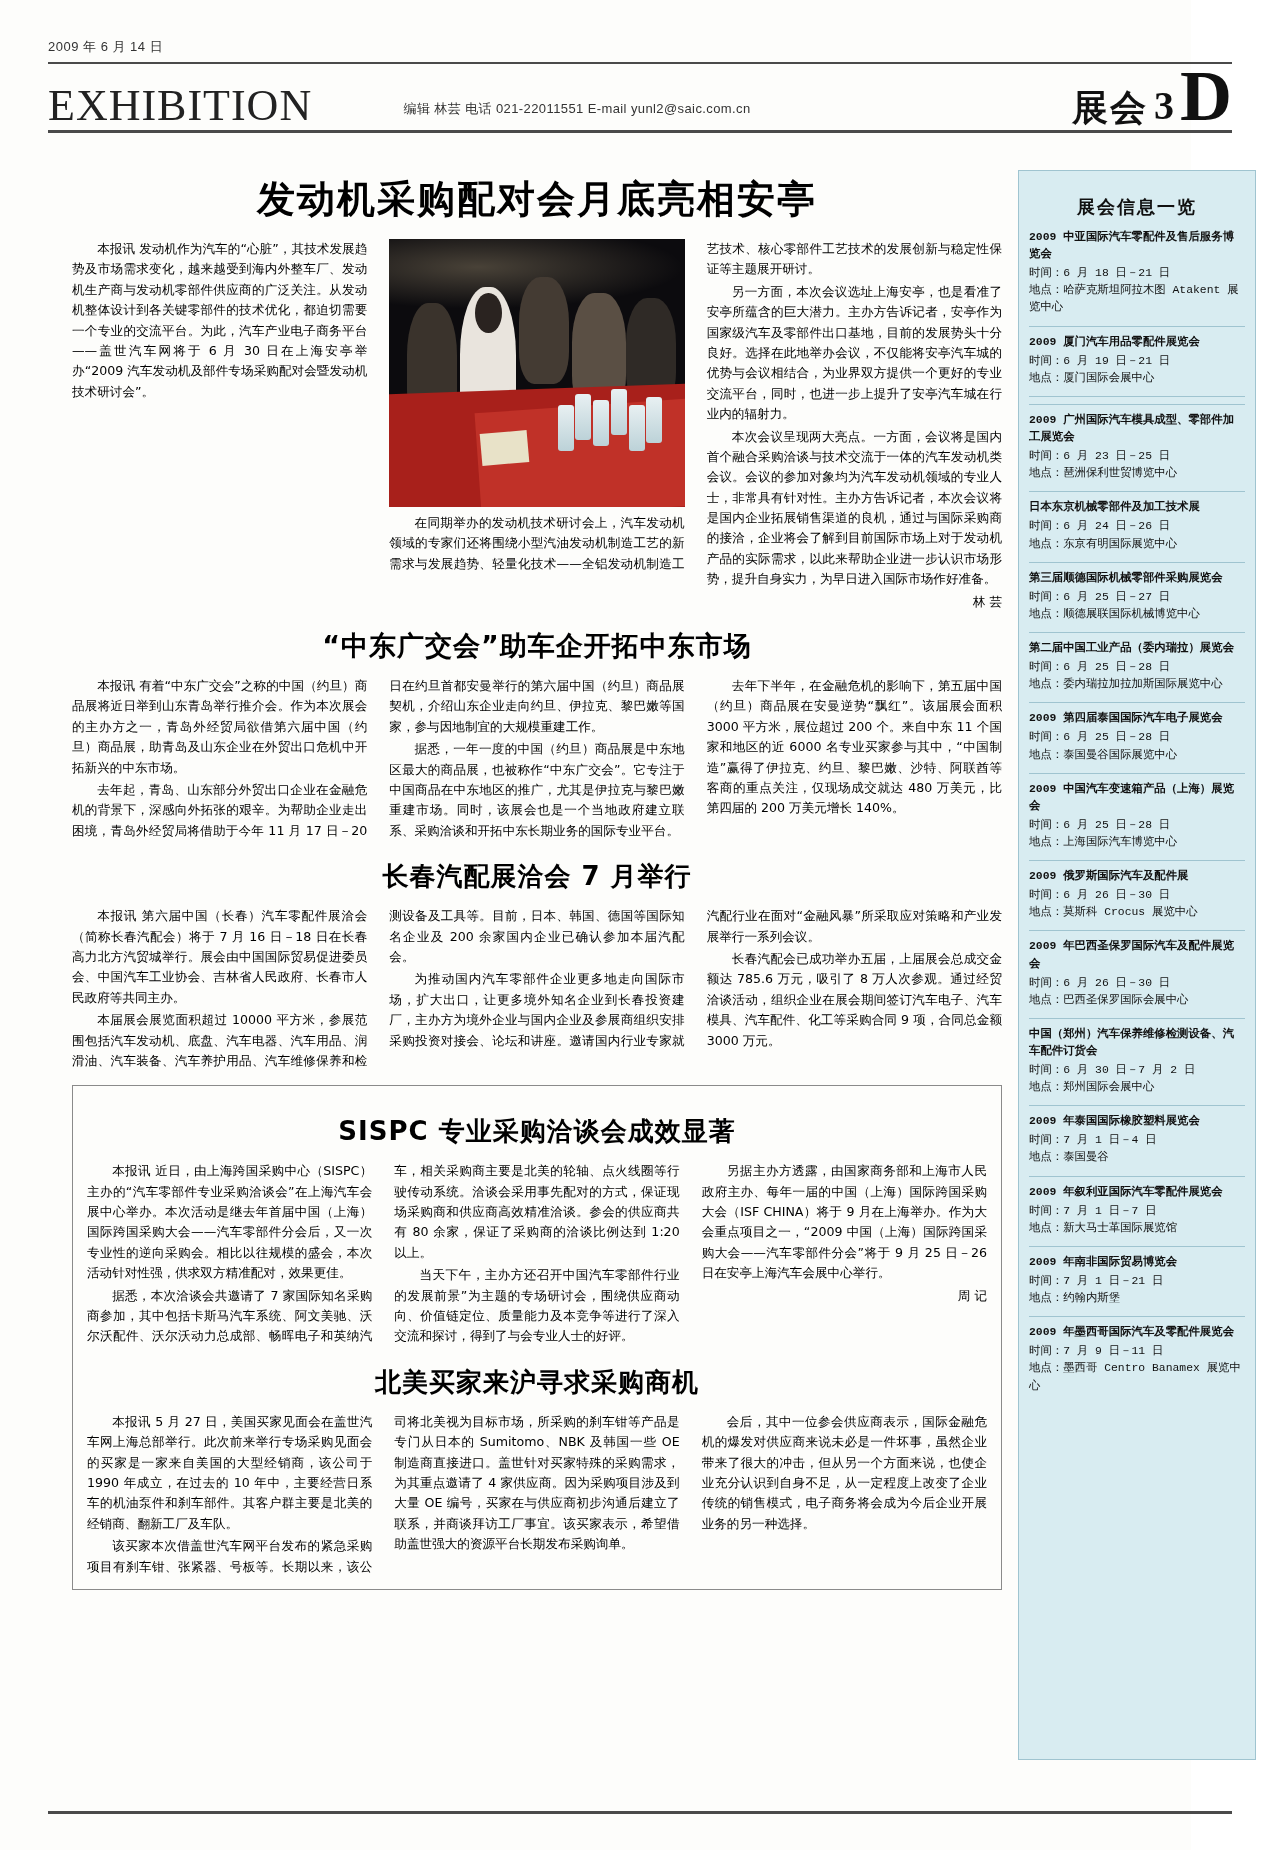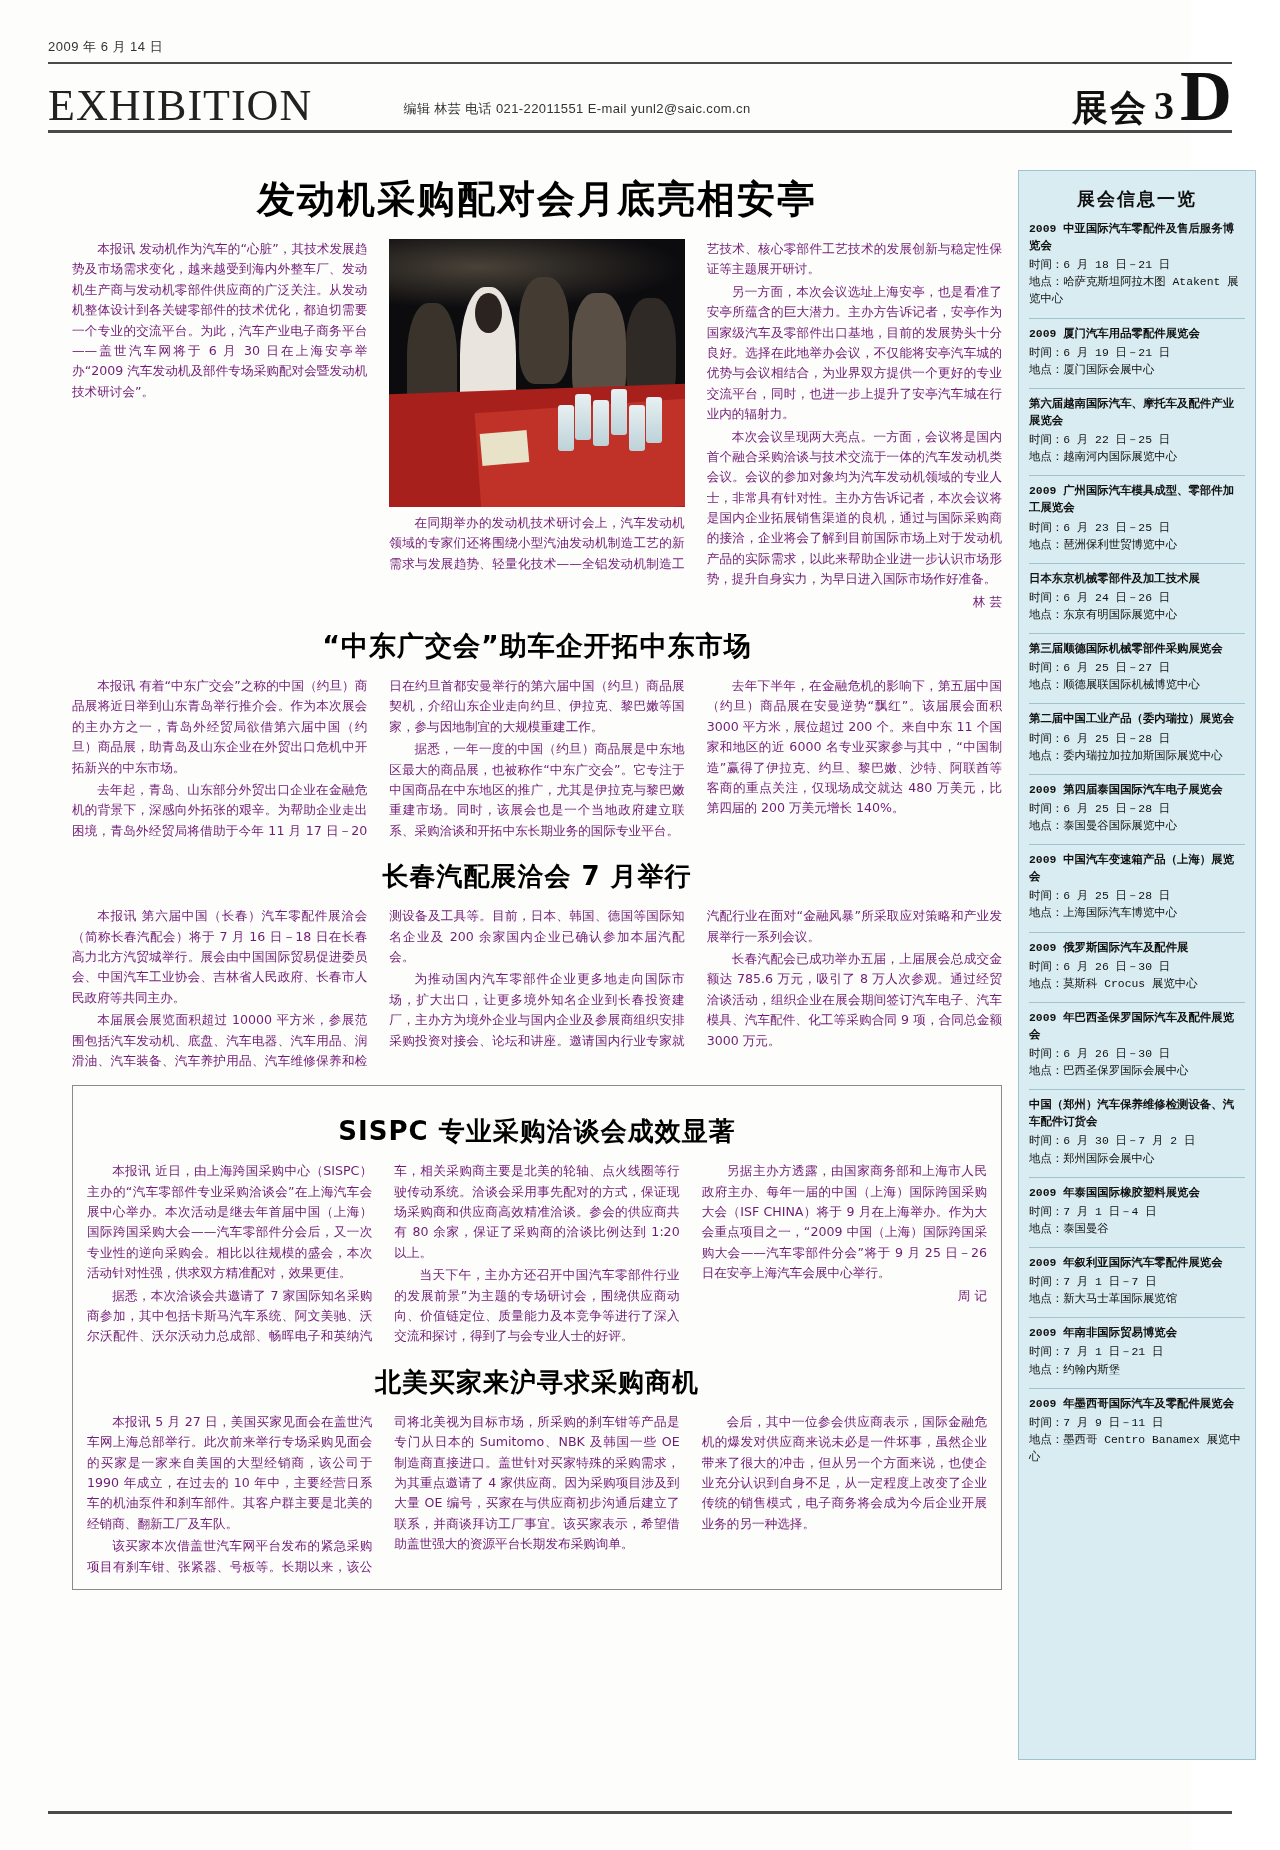--- a/index.html
+++ b/index.html
@@ -111,21 +111,21 @@
     left: 0; top: 0;
     width: 930px;
   }
   .right-col {
     position: absolute;
     right: 0; top: 0;
     width: 238px;
     background: #d8ecf1;
     border: 1px solid #9fc4d0;
     min-height: 1590px;
-    padding: 8px 10px 10px 10px;
+    padding: 16px 10px 10px 10px;
     box-sizing: border-box;
   }
 
   
   h1.headline {
     font-family: "DejaVu Sans", sans-serif;
     font-weight: bold;
     font-size: 38px;
     letter-spacing: 2px;
     text-align: center;
@@ -152,21 +152,21 @@
   }
 
   
   .cols3 {
     column-count: 3;
     column-gap: 22px;
     font-size: 12.6px;
     line-height: 1.62;
     text-align: justify;
     font-family: "DejaVu Sans", sans-serif;
-    color: #701a75;
+    color: #000000;
   }
   .cols3 p {
     margin: 0 0 2px 0;
     text-indent: 2em;
   }
   .sign {
     text-align: right;
     text-indent: 0;
     margin-top: 4px;
   }
@@ -389,25 +389,20 @@
       </div>
       <div class="rail-divider"></div>
 
       <div class="rail-item">
         <span class="name">2009 厦门汽车用品零配件展览会</span>
         <span class="meta">时间：6 月 19 日－21 日</span>
         <span class="meta">地点：厦门国际会展中心</span>
       </div>
       <div class="rail-divider"></div>
 
-      <div class="rail-item">
-        <span class="name">第六届越南国际汽车、摩托车及配件产业展览会</span>
-        <span class="meta">时间：6 月 22 日－25 日</span>
-        <span class="meta">地点：越南河内国际展览中心</span>
-      </div>
       <div class="rail-divider"></div>
 
       <div class="rail-item">
         <span class="name">2009 广州国际汽车模具成型、零部件加工展览会</span>
         <span class="meta">时间：6 月 23 日－25 日</span>
         <span class="meta">地点：琶洲保利世贸博览中心</span>
       </div>
       <div class="rail-divider"></div>
 
       <div class="rail-item">

